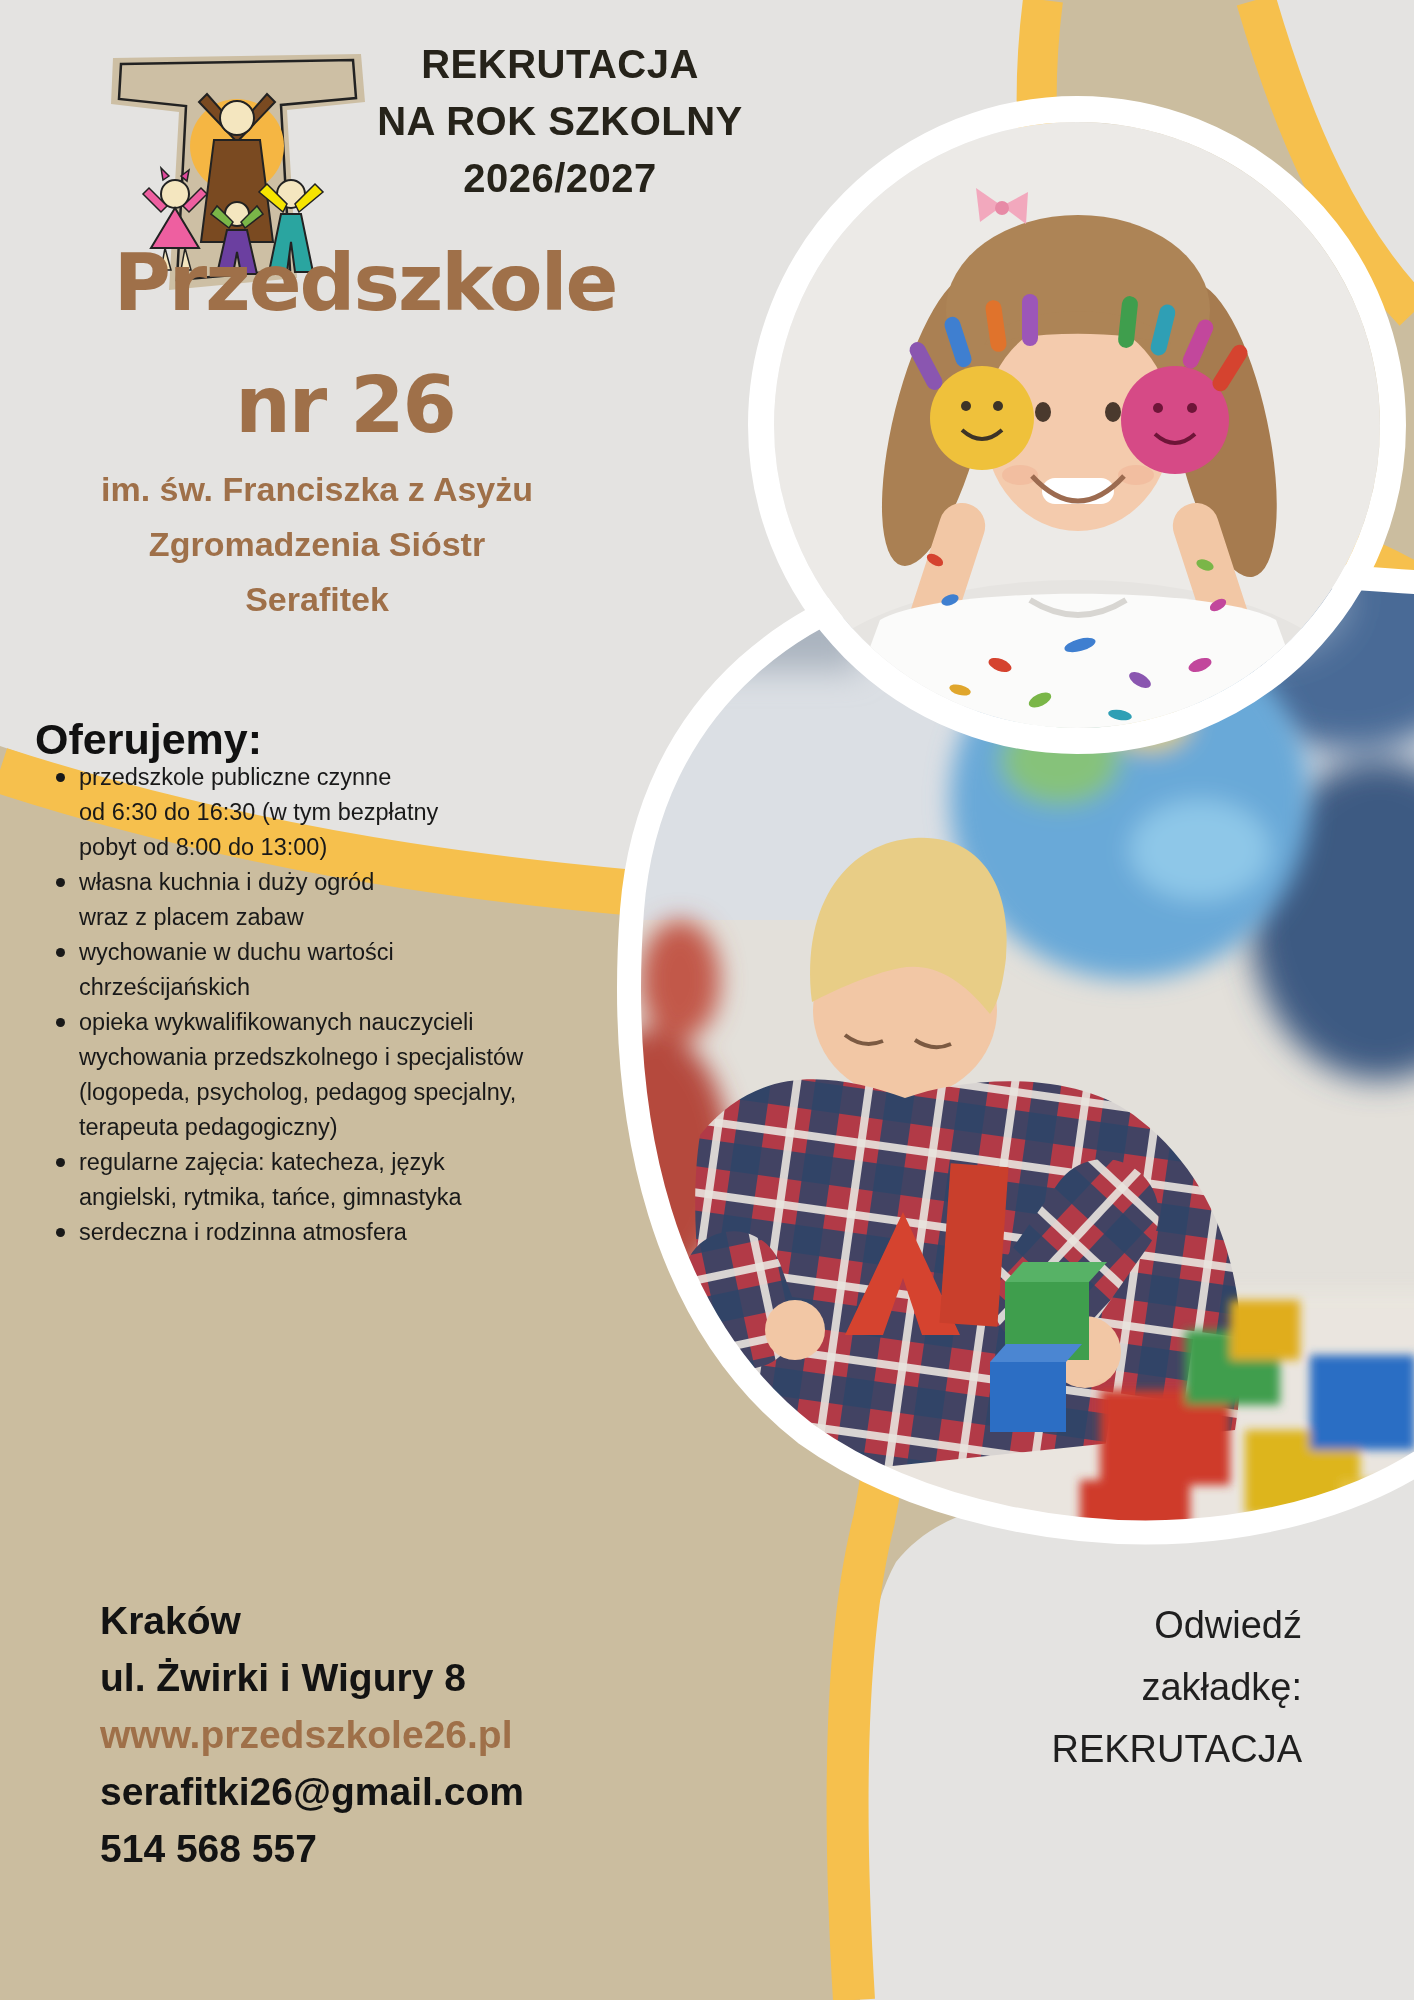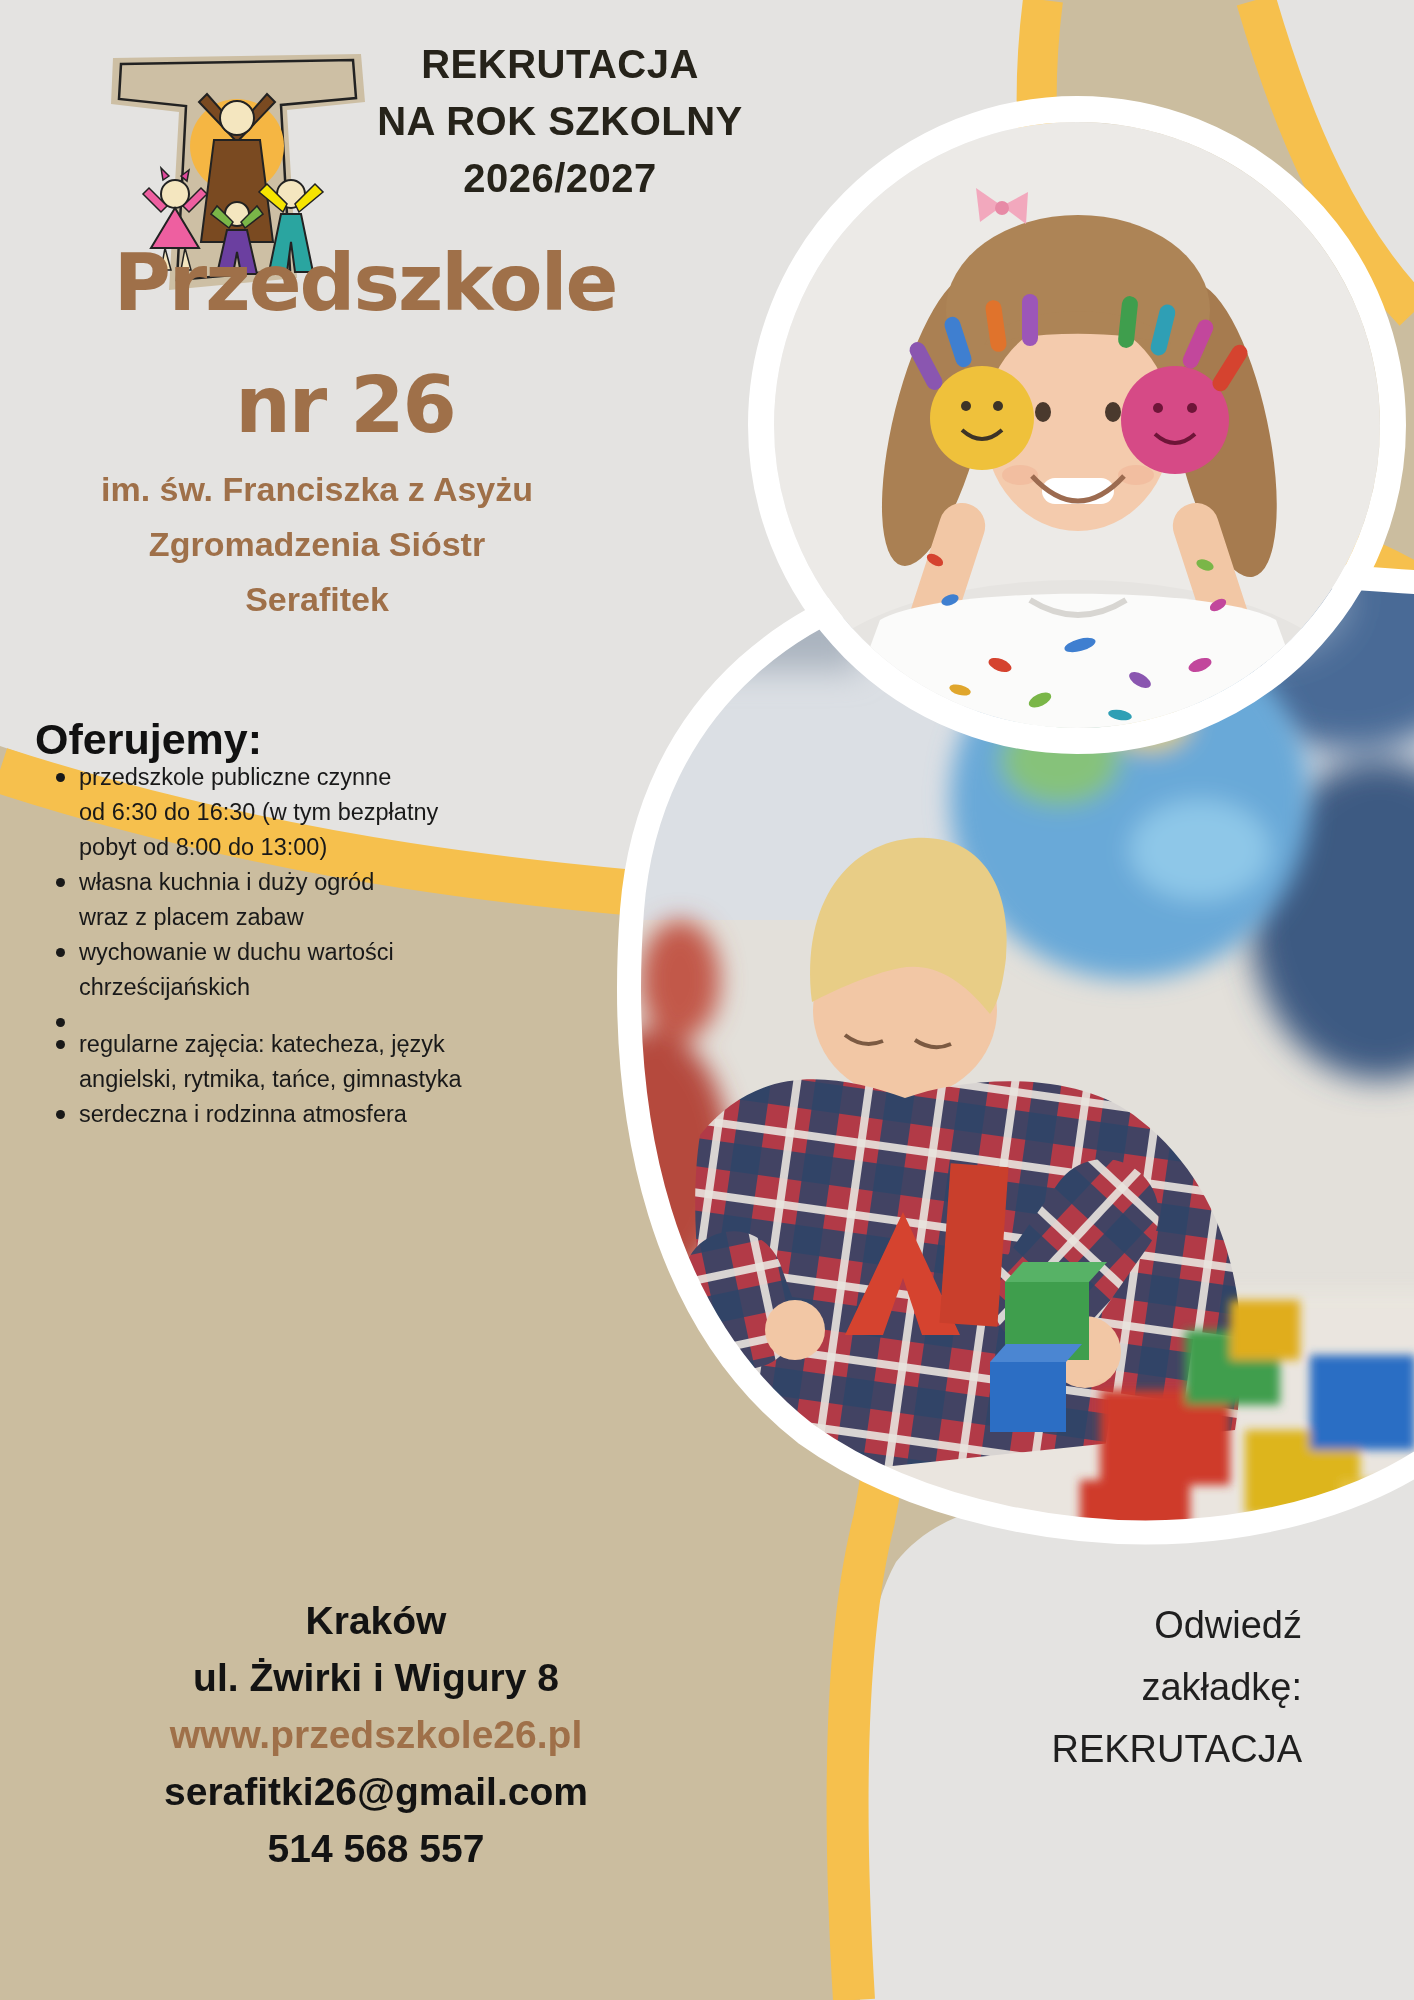--- a/index.html
+++ b/index.html
@@ -43,21 +43,21 @@
   .offer-list{
     left:40px;top:752px;width:575px;margin:8px;padding:0;list-style:none;
     font-size:23.5px;line-height:35px;color:#191919;
   }
   .offer-list li{display:flex;align-items:flex-start;}
   .offer-list .dot{
     flex:none;width:9px;height:9px;border-radius:50%;
     background:#191919;margin:13px 14px 0 8px;
   }
   .contact{
-    left:100px;top:1592px;width:552px;text-align:center;
+    left:100px;top:1592px;width:552px;text-align:left;
     font-weight:800;font-size:39px;line-height:57px;color:#131313;
   }
   .contact .website{color:var(--brown);}
   .visit-note{
     left:932px;top:1594px;width:370px;text-align:right;
     font-weight:400;font-size:38px;line-height:62px;color:#1f1f1f;
   }
   #logo{position:absolute;left:95px;top:42px;width:285px;height:258px;}
 </style>
 </head>
@@ -268,20 +268,24 @@
     <span class="li-text multiline">własna kuchnia i duży ogród
 wraz z placem zabaw</span>
   </li>
     <li>
     <span class="dot"></span>
     <span class="li-text multiline">wychowanie w duchu wartości
 chrześcijańskich</span>
   </li>
     <li>
     <span class="dot"></span>
+    <span class="li-text multiline">opieka wykwalifikowanych nauczycieli
+wychowania przedszkolnego i specjalistów
+(logopeda, psycholog, pedagog specjalny,
+terapeuta pedagogiczny)</span>
   </li>
     <li>
     <span class="dot"></span>
     <span class="li-text multiline">regularne zajęcia: katecheza, język
 angielski, rytmika, tańce, gimnastyka</span>
   </li>
     <li>
     <span class="dot"></span>
     <span class="li-text multiline">serdeczna i rodzinna atmosfera</span>
   </li>

